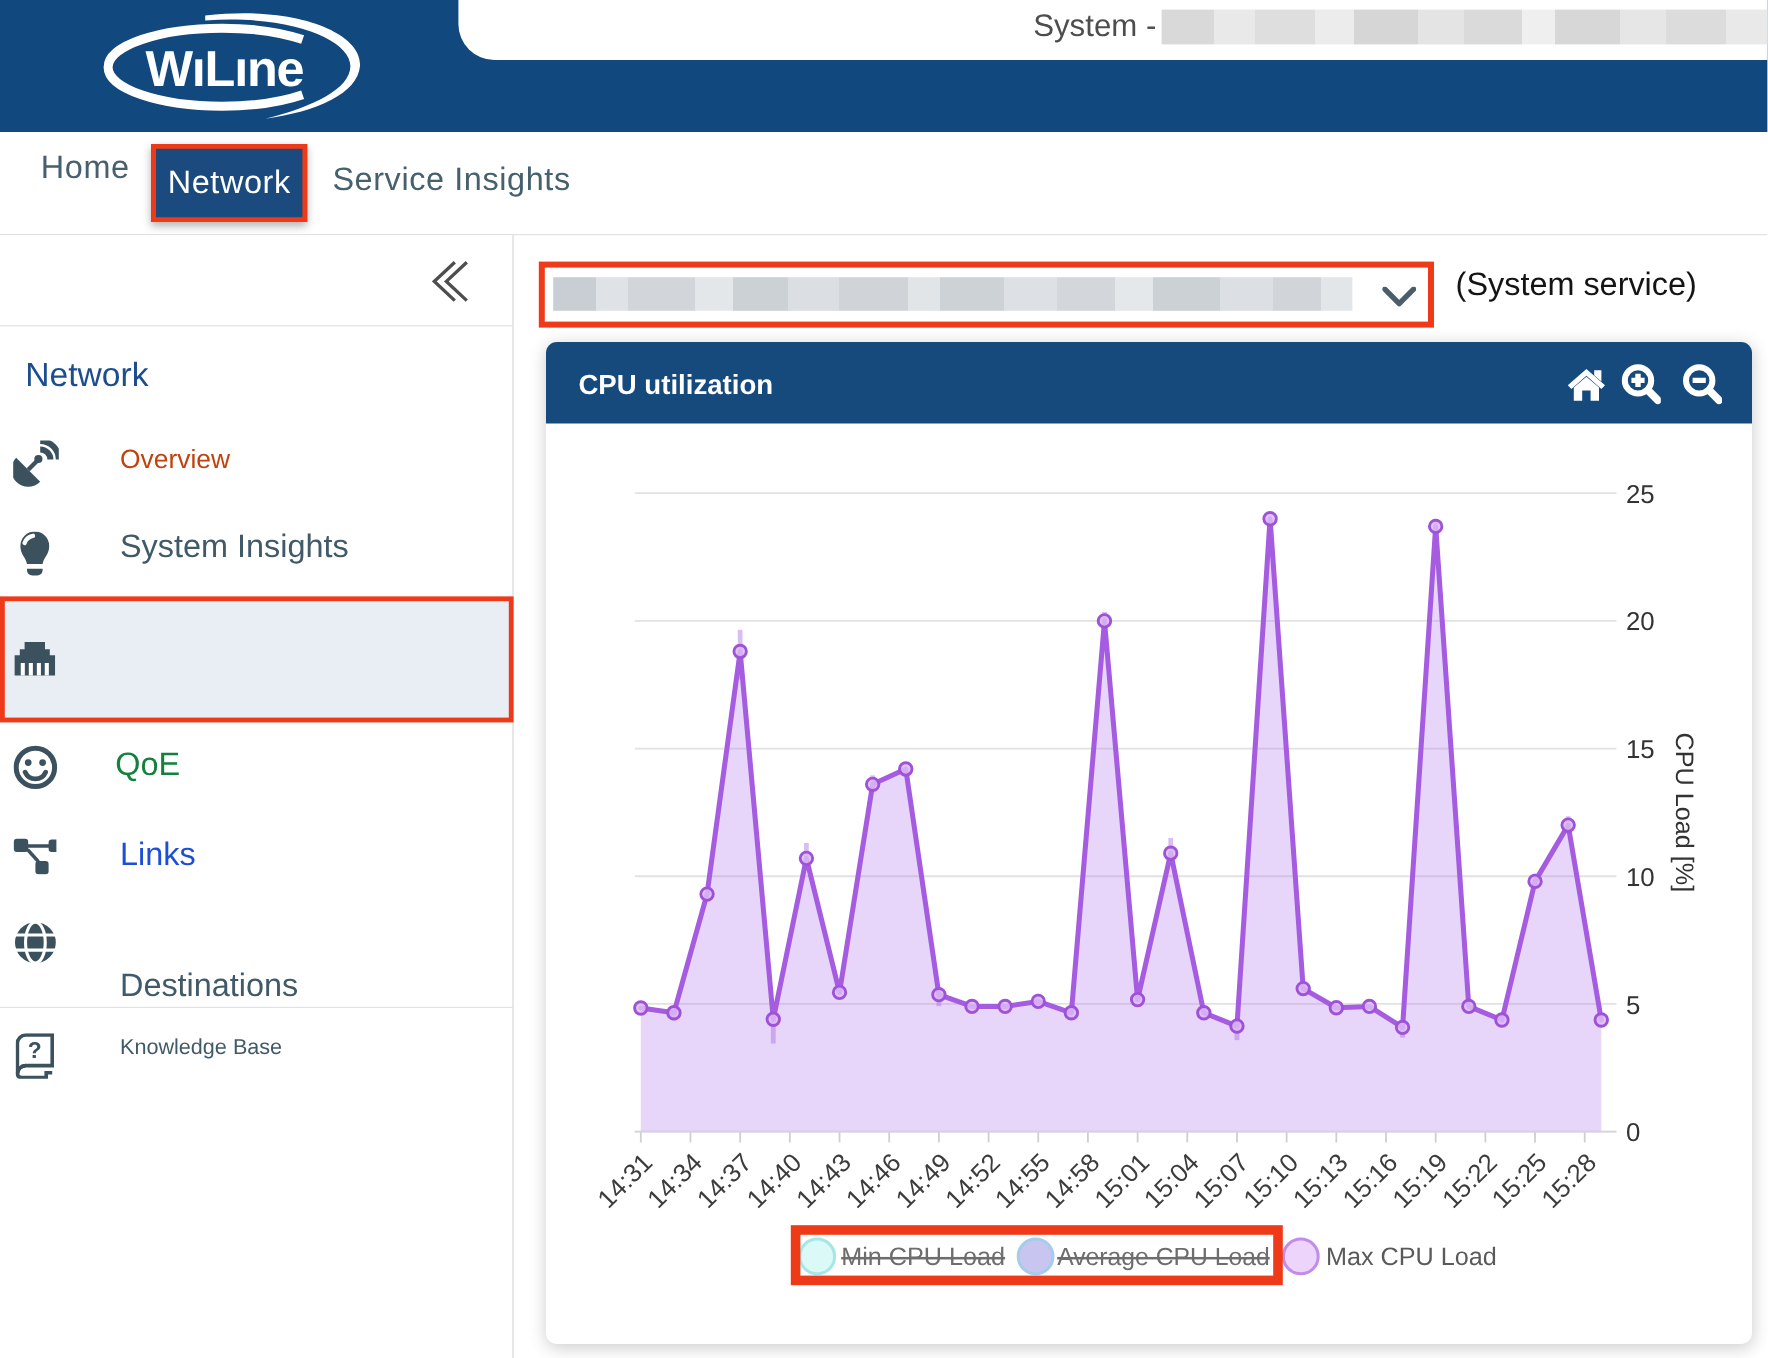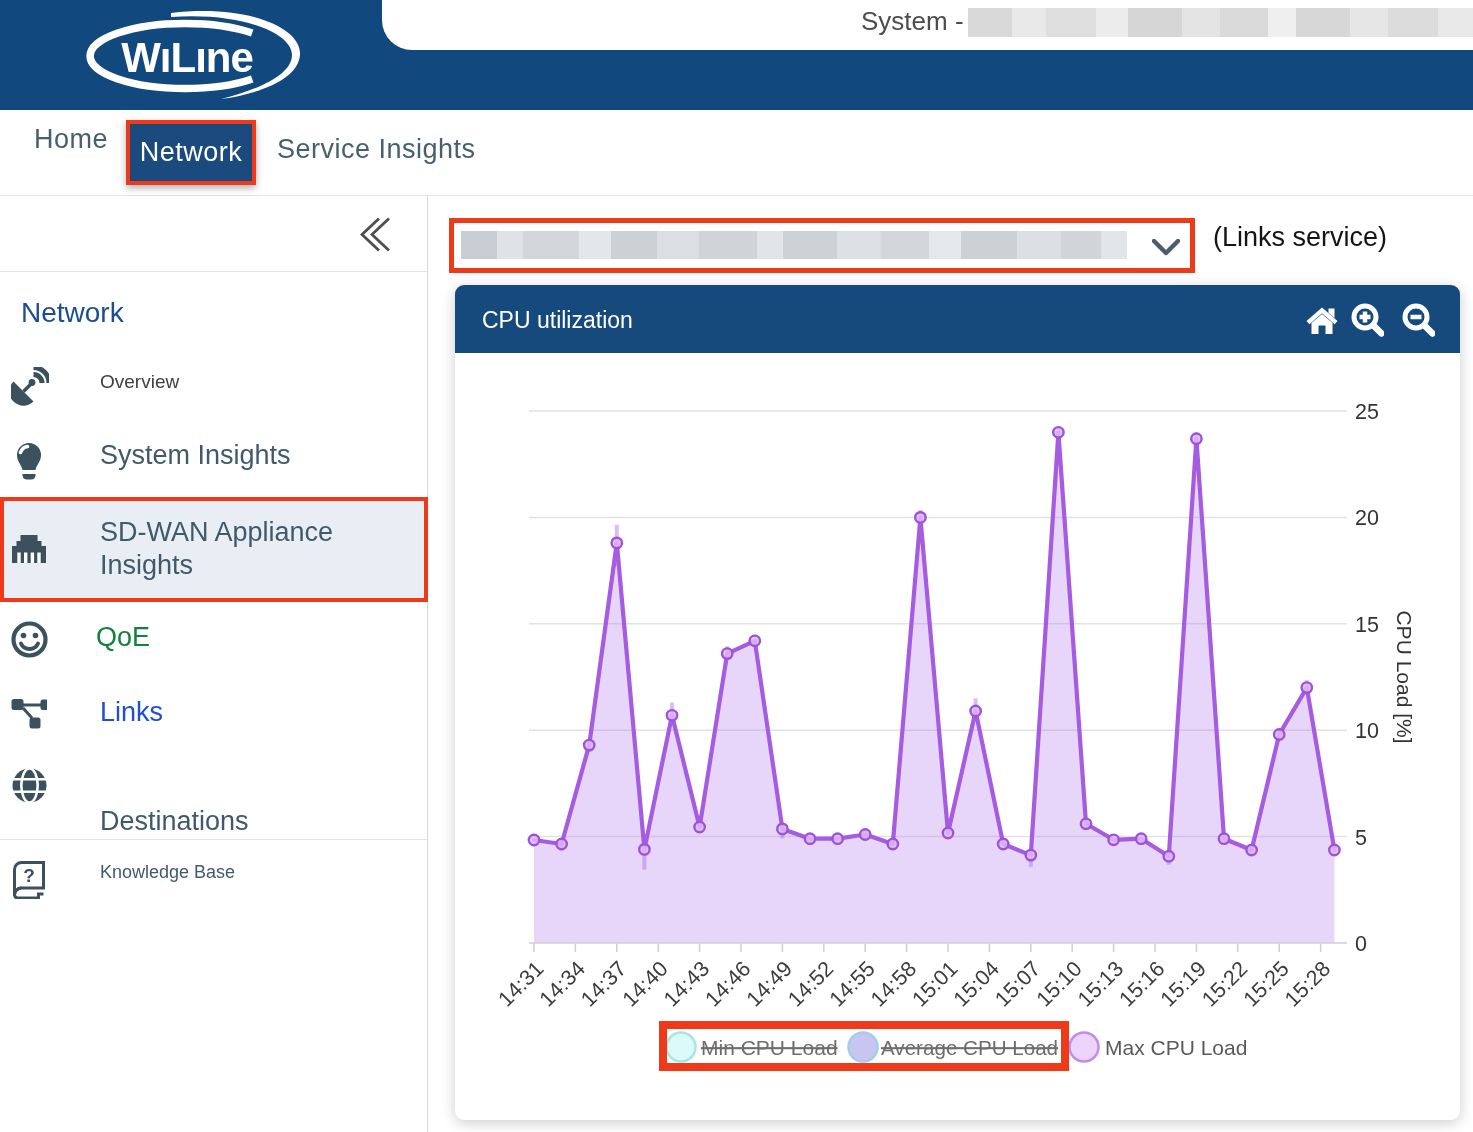--- a/index.html
+++ b/index.html
@@ -29,23 +29,22 @@
 <div class="abs" style="left:0;top:196px;width:428px;height:936px;background:#fff;border-right:1.5px solid #d7d7d7"></div>
 <div class="abs" style="left:0;top:196px;width:428px;height:76px;border-bottom:1.5px solid #e2e2e2"></div>
 <svg class="abs" style="left:360px;top:217px" width="32" height="36" viewBox="0 0 32 36">
   <polyline points="19,1.5 2,17.5 19,33.5" fill="none" stroke="#4e4e4e" stroke-width="2.8"></polyline>
   <polyline points="29,1.5 12,17.5 29,33.5" fill="none" stroke="#4e4e4e" stroke-width="2.8"></polyline>
 </svg>
 <div class="abs" style="left:21px;top:299px;font-size:28px;line-height:1;color:#1b4d8f">Network</div>
 
 <div class="abs" style="left:0;top:497px;width:428px;height:105px;background:#e9edf4;border:4.5px solid #ee3a18"></div>
 
-<div class="abs" style="left:100px;top:372px;font-size:19px;line-height:1;color:#404040">Overview</div>
+<div class="abs" style="left:100px;top:372px;font-size:22px;line-height:1;color:#c2410c">Overview</div>
 <div class="abs" style="left:100px;top:442px;font-size:27px;line-height:1;color:#415a69">System Insights</div>
-<div class="abs" style="left:100px;top:516px;font-size:27px;color:#415a69;line-height:33px">SD-WAN Appliance<br>Insights</div>
 <div class="abs" style="left:96px;top:624px;font-size:27px;line-height:1;color:#15803d">QoE</div>
 <div class="abs" style="left:100px;top:699px;font-size:27px;line-height:1;color:#1d4ed8">Links</div>
 <div class="abs" style="left:100px;top:808px;font-size:27px;line-height:1;color:#415a69">Destinations</div>
 <div class="abs" style="left:0;top:839px;width:428px;border-top:1.5px solid #e2e2e2"></div>
 <div class="abs" style="left:100px;top:863px;font-size:18px;line-height:1;color:#415a69">Knowledge Base</div>
 
 <svg class="abs" style="left:11px;top:367px" width="38" height="40" viewBox="0 0 38 40">
   <g fill="none" stroke="#3b515e" stroke-width="5">
     <path d="M 22.5 7.5 A 8.5 8.5 0 0 1 31 16"></path>
     <path d="M 22.5 0.5 A 15.5 15.5 0 0 1 38 16"></path>
@@ -95,25 +94,25 @@
   <path d="M 8.5 1.5 L 30.5 1.5 L 30.5 27 L 8.5 27 A 7 7 0 0 0 1.5 34 L 1.5 8.5 A 7 7 0 0 1 8.5 1.5 Z" fill="none" stroke="#3b515e" stroke-width="3"></path>
   <path d="M 8.5 27 A 7 7 0 0 0 1.5 34 A 3.5 3.5 0 0 0 5 37 L 25.5 37 L 25.5 33 L 30.5 33" fill="none" stroke="#3b515e" stroke-width="3"></path>
   <text x="16" y="21" text-anchor="middle" font-size="19" font-weight="bold" fill="#3b515e">?</text>
 </svg>
 
 <div class="abs" style="left:449px;top:218px;width:746px;height:55px;background:#fff;border:5px solid #ee3a18"></div>
 <div class="abs" style="left:461px;top:231px;width:666px;height:28px;background:linear-gradient(90deg,#c9ced4 0 36px,#dfe2e6 36px 62px,#d2d6db 62px 118px,#e4e7ea 118px 150px,#ccd1d6 150px 196px,#dbdee2 196px 238px,#d0d4d9 238px 296px,#e2e5e8 296px 322px,#cdd2d7 322px 376px,#dde0e4 376px 420px,#d3d7dc 420px 468px,#e5e8eb 468px 500px,#ccd1d6 500px 556px,#dcdfe3 556px 600px,#d1d5da 600px 640px,#e3e6e9 640px 666px)"></div>
 <svg class="abs" style="left:1152px;top:239px" width="28" height="17" viewBox="0 0 28 17">
   <polyline points="2,2 14,14 26,2" fill="none" stroke="#4a5d68" stroke-width="4.5" stroke-linecap="round" stroke-linejoin="round"></polyline>
 </svg>
-<div class="abs" style="left:1213px;top:224px;font-size:27px;line-height:1;color:#141414">(Links service)</div>
+<div class="abs" style="left:1213px;top:224px;font-size:27px;line-height:1;color:#141414">(System service)</div>
 
 <div class="abs" style="left:455px;top:285px;width:1005px;height:835px;background:#fff;border-radius:9px;box-shadow:0 3px 14px rgba(0,0,0,0.20)"></div>
 <div class="abs" style="left:455px;top:285px;width:1005px;height:68px;background:#164a7d;border-radius:9px 9px 0 0"></div>
-<div class="abs" style="left:482px;top:309px;font-size:23px;line-height:1;font-weight:normal;color:#fff">CPU utilization</div>
+<div class="abs" style="left:482px;top:309px;font-size:23px;line-height:1;font-weight:bold;color:#fff">CPU utilization</div>
 
 <svg class="abs" style="left:1306px;top:306px" width="32" height="29" viewBox="0 0 32 29">
   <path d="M 16 1.5 L 31.5 15 L 28.5 18.2 L 16 7.2 L 3.5 18.2 L 0.5 15 Z" fill="#fff"></path>
   <path d="M 22.5 2.5 L 28.5 2.5 L 28.5 12 L 22.5 6.8 Z" fill="#fff"></path>
   <path d="M 5.5 17 L 16 8 L 26.5 17 L 26.5 28 L 19.5 28 L 19.5 19.5 L 12.5 19.5 L 12.5 28 L 5.5 28 Z" fill="#fff"></path>
 </svg>
 <svg class="abs" style="left:1351px;top:303px" width="33" height="35" viewBox="0 0 33 35">
   <circle cx="14" cy="14" r="11" fill="none" stroke="#fff" stroke-width="5"></circle>
   <line x1="22.5" y1="22.5" x2="30.5" y2="30.5" stroke="#fff" stroke-width="6.5" stroke-linecap="round"></line>
   <line x1="8.5" y1="14" x2="19.5" y2="14" stroke="#fff" stroke-width="4.5"></line>

